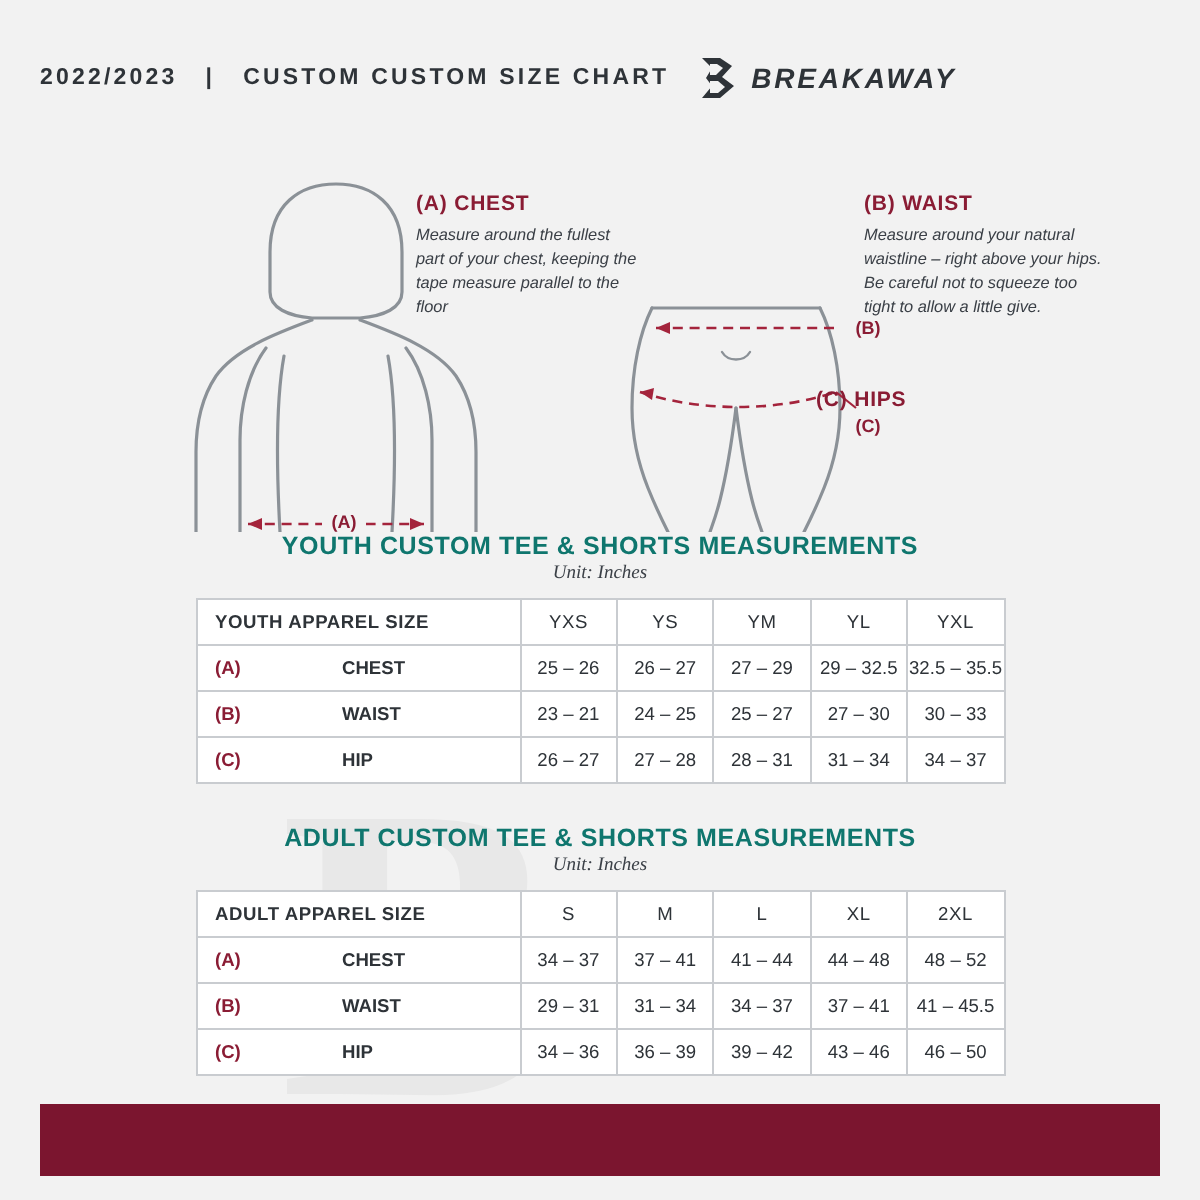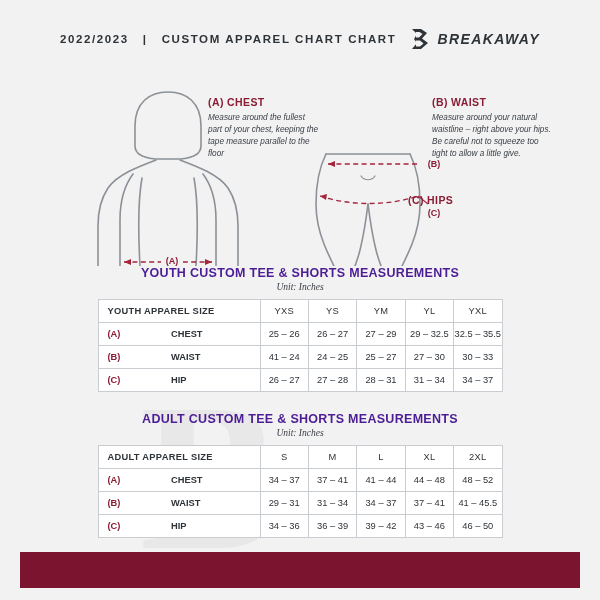--- a/index.html
+++ b/index.html
@@ -42,21 +42,21 @@
     line-height: 1;
     user-select: none;
     z-index: 0;
   }
   
   .header {
     position: relative;
     z-index: 2;
     display: flex;
     align-items: center;
-    justify-content: center;
+    justify-content: flex-start;
     gap: 14px;
     padding-top: 16px;
   }
   .hdr-text {
     font-size: 11.5px;
     font-weight: bold;
     letter-spacing: 1.6px;
     color: #2e3338;
   }
   .hdr-sep {
@@ -114,21 +114,21 @@
   #callout-chest { left: 188px; top: 42px; width: 112px; }
   #callout-waist { left: 412px; top: 42px; width: 120px; }
   #callout-hips  { left: 388px; top: 140px; width: 120px; }
 
   .sec-title {
     position: relative;
     z-index: 2;
     text-align: center;
     font-size: 12.5px;
     font-weight: bold;
-    color: #4c1d95;
+    color: #0f766e;
     letter-spacing: 0.3px;
   }
   .sec-sub {
     position: relative;
     z-index: 2;
     text-align: center;
     font-size: 9.5px;
     font-style: italic;
     color: #3b4047;
     margin-top: 2px;
@@ -191,21 +191,21 @@
 <body>
 
 <div class="page">
   <div class="sheet">
 
     <div class="watermark">B</div>
 
     <div class="header">
       <span class="hdr-text">2022/2023</span>
       <span class="hdr-sep">|</span>
-      <span class="hdr-text">CUSTOM APPAREL CHART CHART</span>
+      <span class="hdr-text">CUSTOM CUSTOM SIZE CHART</span>
       <span class="brand">
         <span class="brand-mark">
           <svg width="19" height="22" viewBox="0 0 19 22">
             <polygon points="2,1 11,1 17,5 12,10.5 18,15 11,21 2,21 7,15 4,11 7,6" fill="#2e3338"></polygon>
             <polygon points="6,4 9.5,4 12.5,6 9,9.5 6,9.5" fill="#f2f2f2"></polygon>
             <polygon points="6,12.5 10,12.5 13.5,15.5 10,18.5 6,18.5" fill="#f2f2f2"></polygon>
           </svg>
         </span>
         <span class="brand-name">BREAKAWAY</span>
       </span>
@@ -291,21 +291,21 @@
         <tr>
           <td class="rowhead"><span class="mk">(A)</span> <span class="lbl">CHEST</span></td>
           <td>25 – 26</td>
           <td>26 – 27</td>
           <td>27 – 29</td>
           <td>29 – 32.5</td>
           <td>32.5 – 35.5</td>
         </tr>
         <tr>
           <td class="rowhead"><span class="mk">(B)</span> <span class="lbl">WAIST</span></td>
-          <td>41 – 24</td>
+          <td>23 – 21</td>
           <td>24 – 25</td>
           <td>25 – 27</td>
           <td>27 – 30</td>
           <td>30 – 33</td>
         </tr>
         <tr>
           <td class="rowhead"><span class="mk">(C)</span> <span class="lbl">HIP</span></td>
           <td>26 – 27</td>
           <td>27 – 28</td>
           <td>28 – 31</td>

